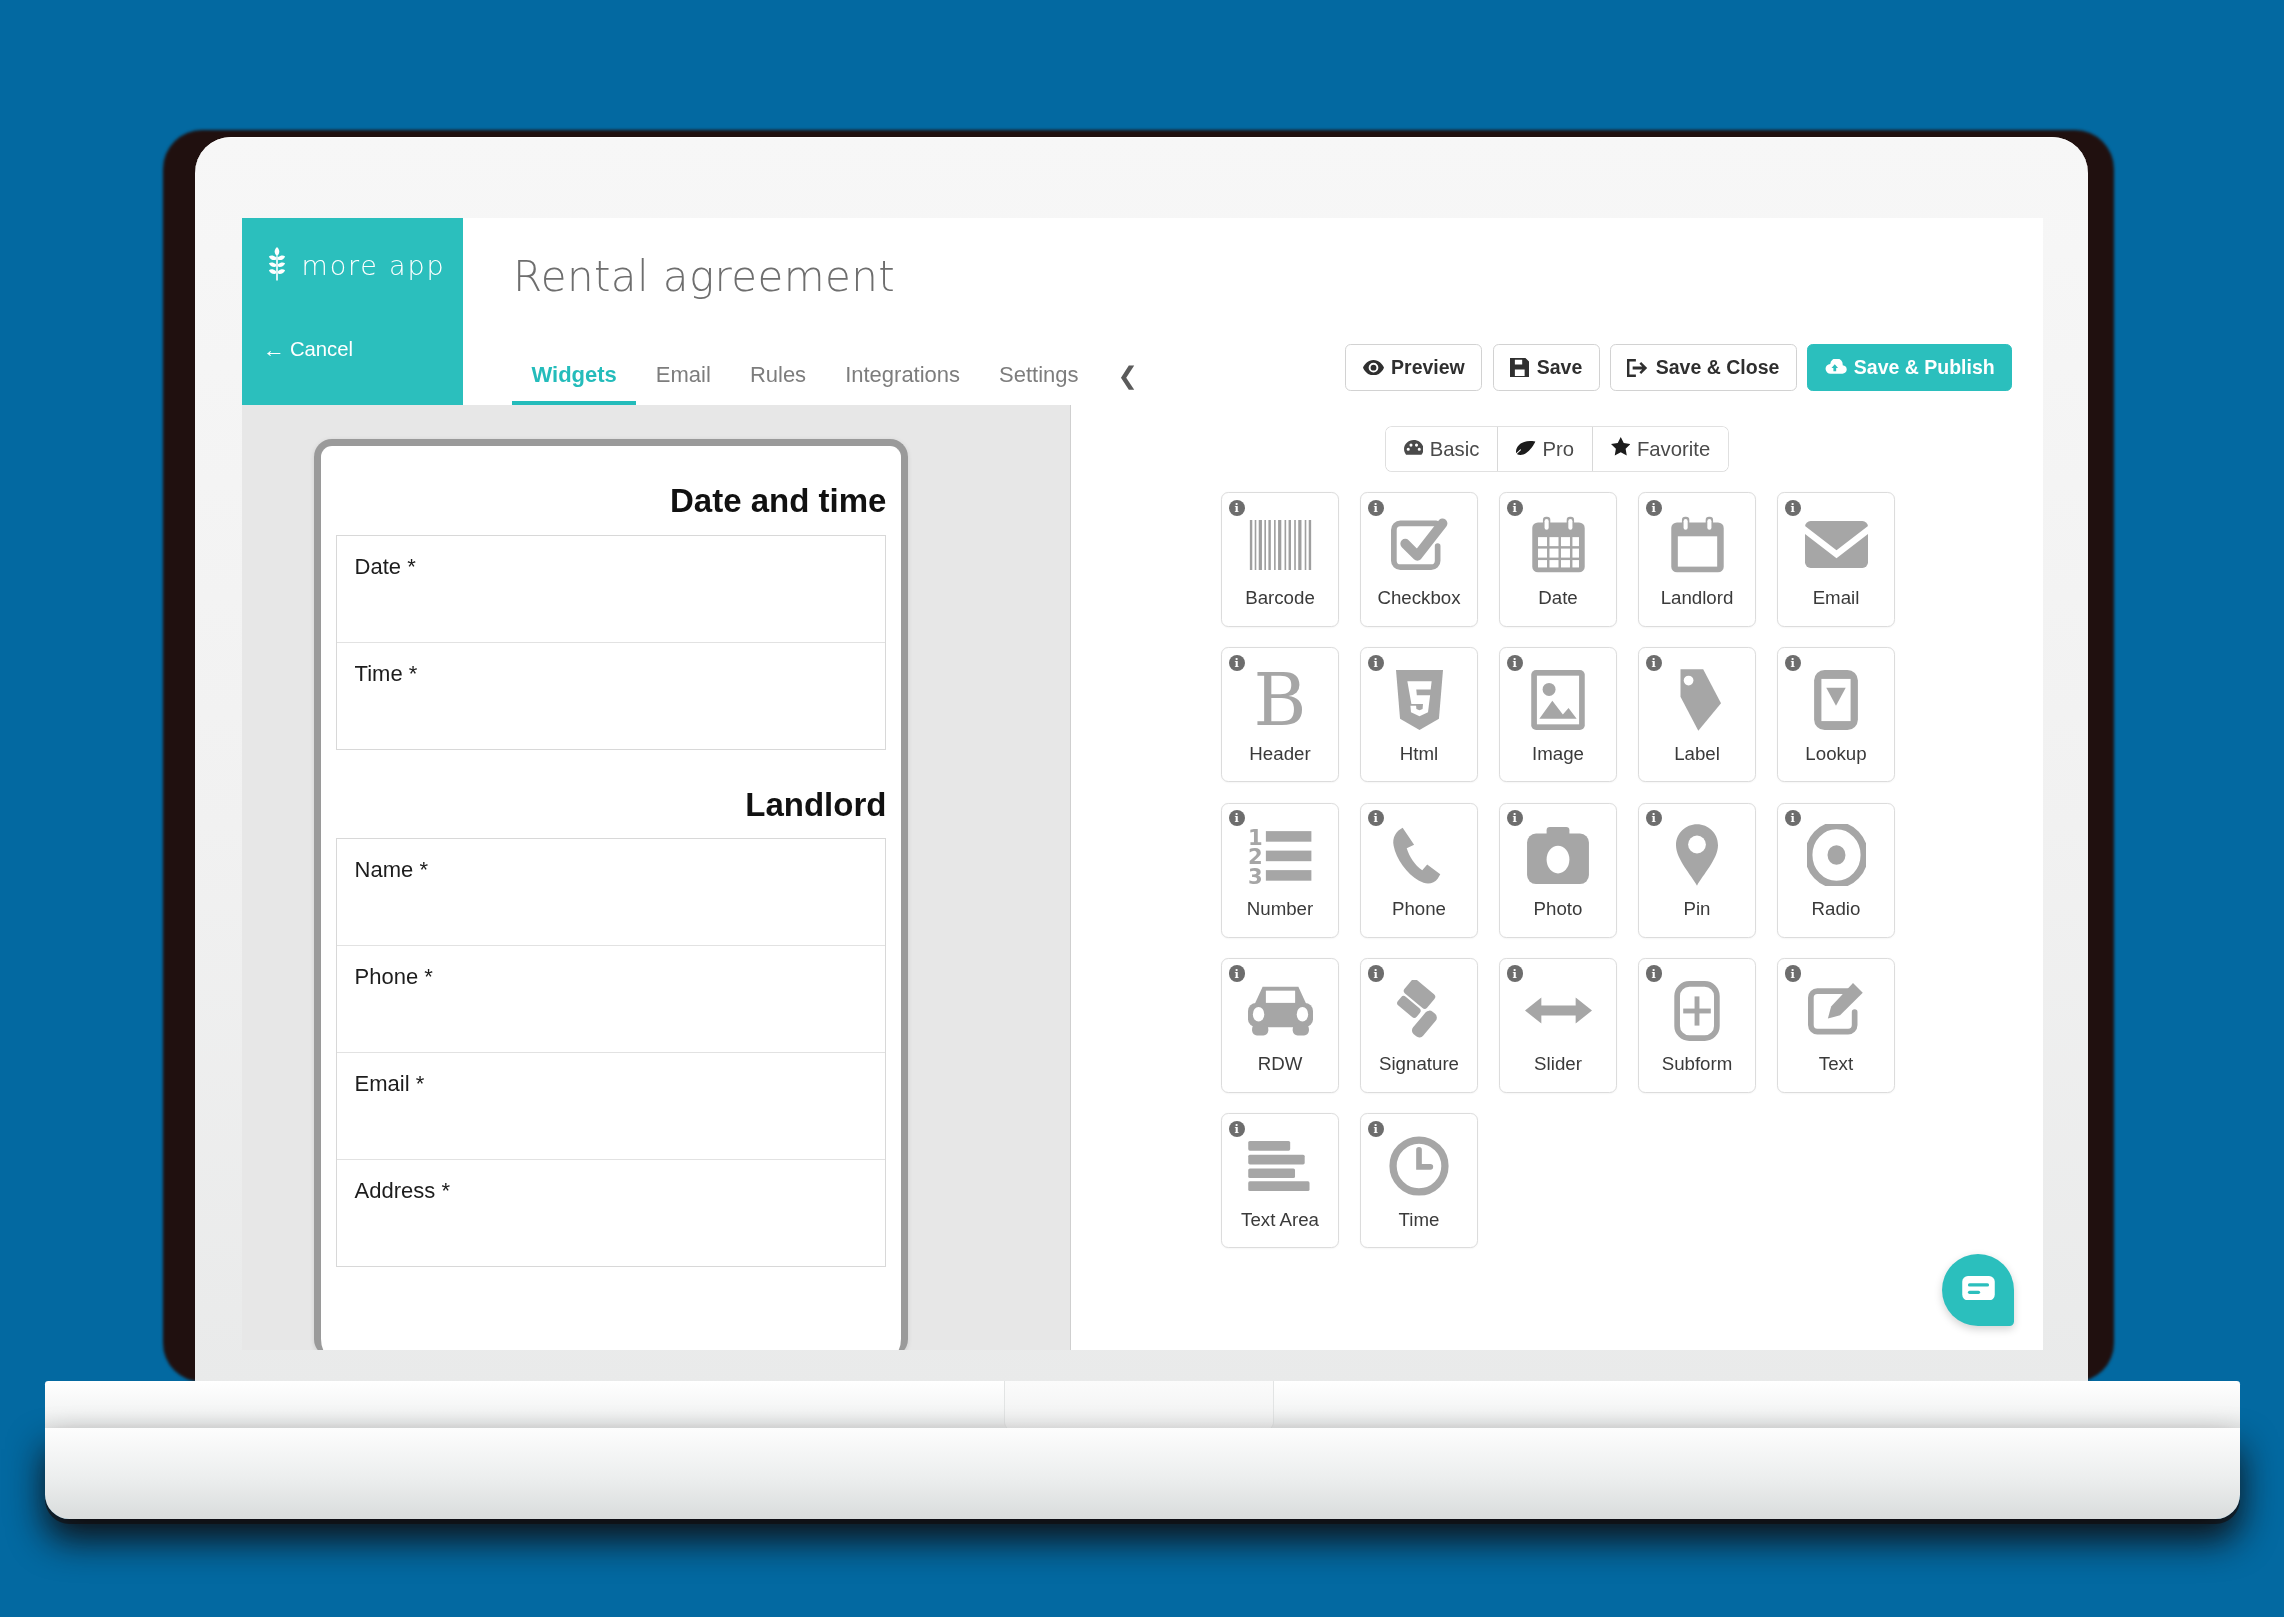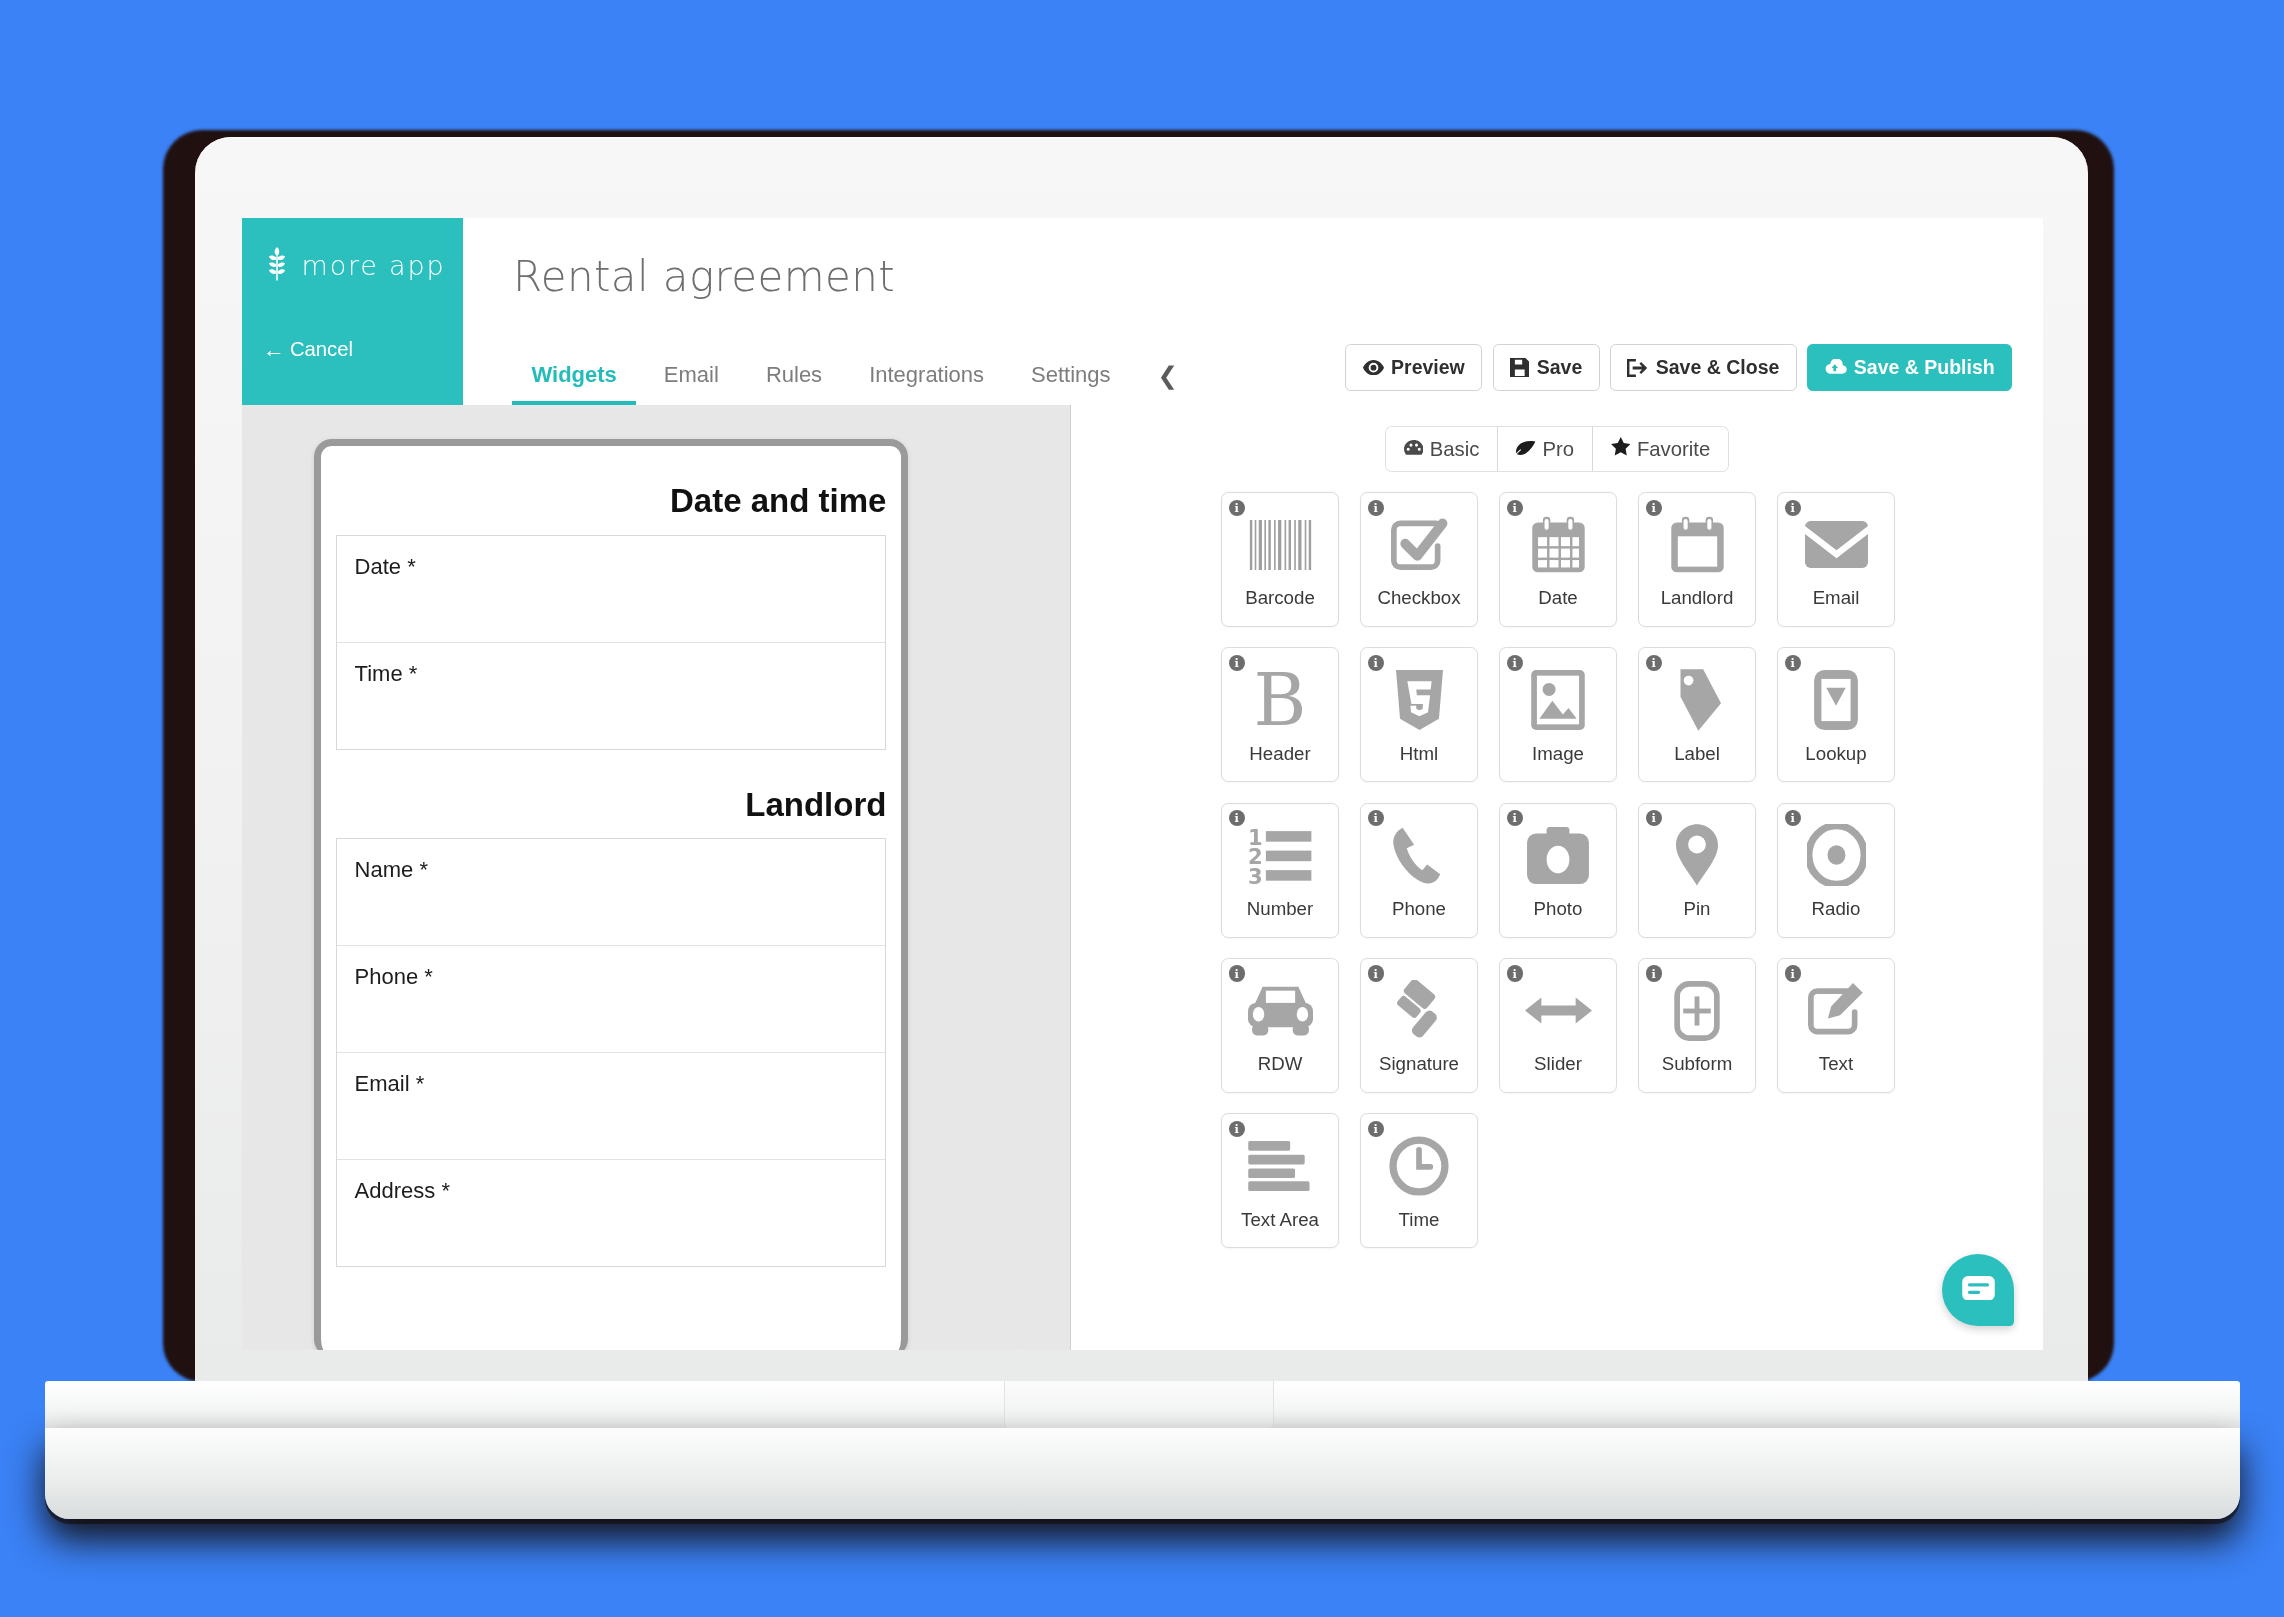--- a/index.html
+++ b/index.html
@@ -6,21 +6,21 @@
     margin: 0; padding: 0;
     width: 2284px; height: 1617px;
     overflow: hidden;
     background: #4a7353;
     font-family: "Liberation Sans", sans-serif;
   }
 
   #scene {
     position: relative;
     width: 2284px; height: 1617px;
-    background: #3b82f6;
+    background: #0369a1;
   }
 
   
   #laptop-shadow {
     position: absolute;
     left: 163px; top: 130px;
     width: 1951px; height: 1252px;
     border-radius: 39px;
     background: #20100f;
     filter: blur(1.6px);
@@ -98,21 +98,21 @@
     width: 1580px; height: 187px; background: #fff;
   }
   #page-title {
     position: absolute; left: 50px; top: 34px;
     font-size: 42px; color: #6e6e6e; font-weight: 300;
     font-family: "DejaVu Sans", sans-serif;
     letter-spacing: 0.4px;
   }
   #tabs {
     position: absolute; left: 49px; top: 124px;
-    display: flex; align-items: flex-end; gap: 8px;
+    display: flex; align-items: flex-end; gap: 0;
     height: 63px;
   }
   .tab {
     padding: 0 19.5px 14.6px 19.5px;
     font-size: 22px; color: #7d7d7d;
     cursor: pointer; white-space: nowrap;
     border-bottom: 4.1px solid transparent;
     line-height: 1;
   }
   .tab.active { color: #24bcbb; font-weight: 700; border-bottom-color: #24bcbb; }

